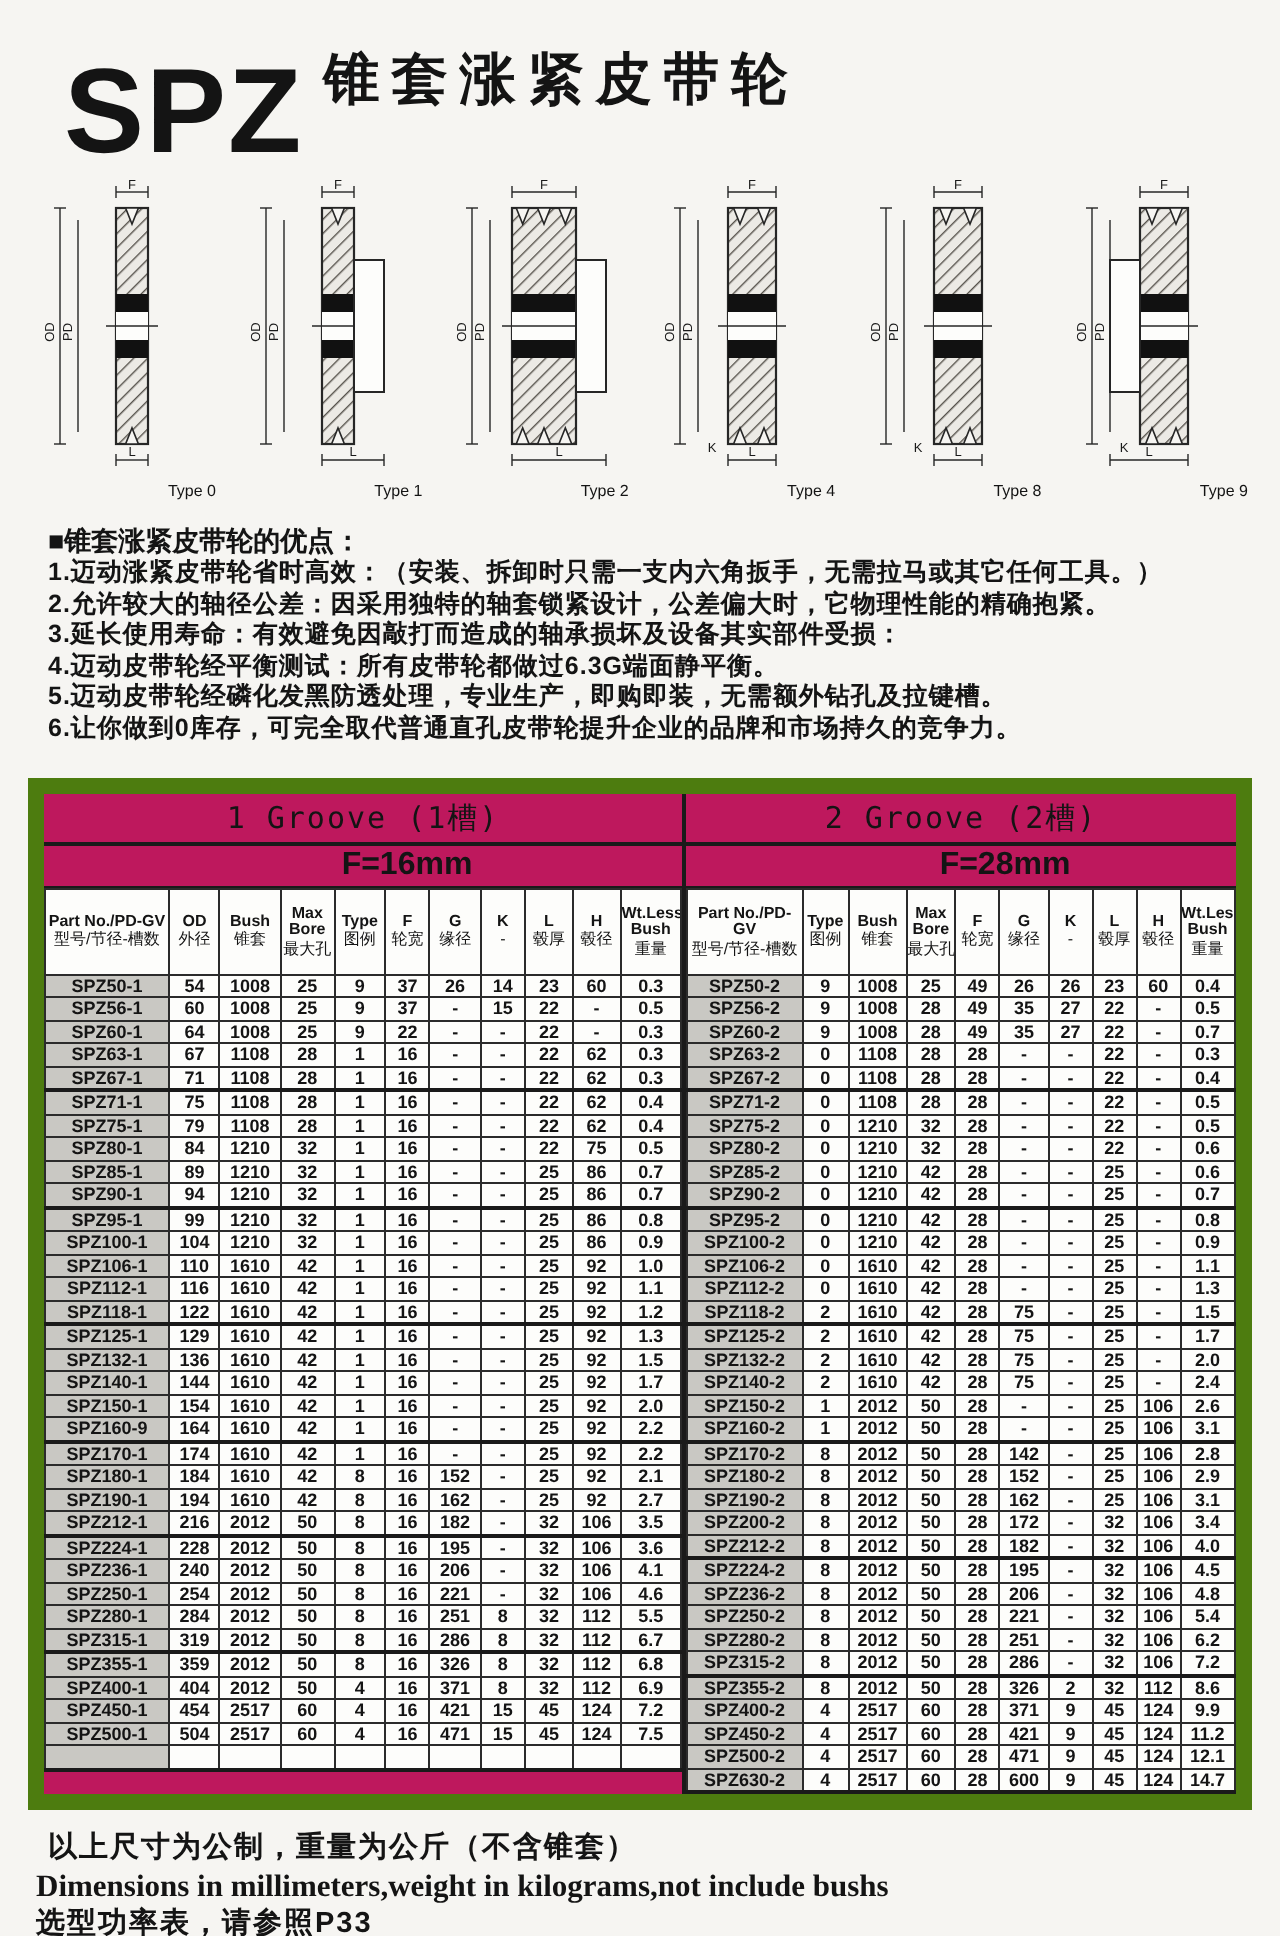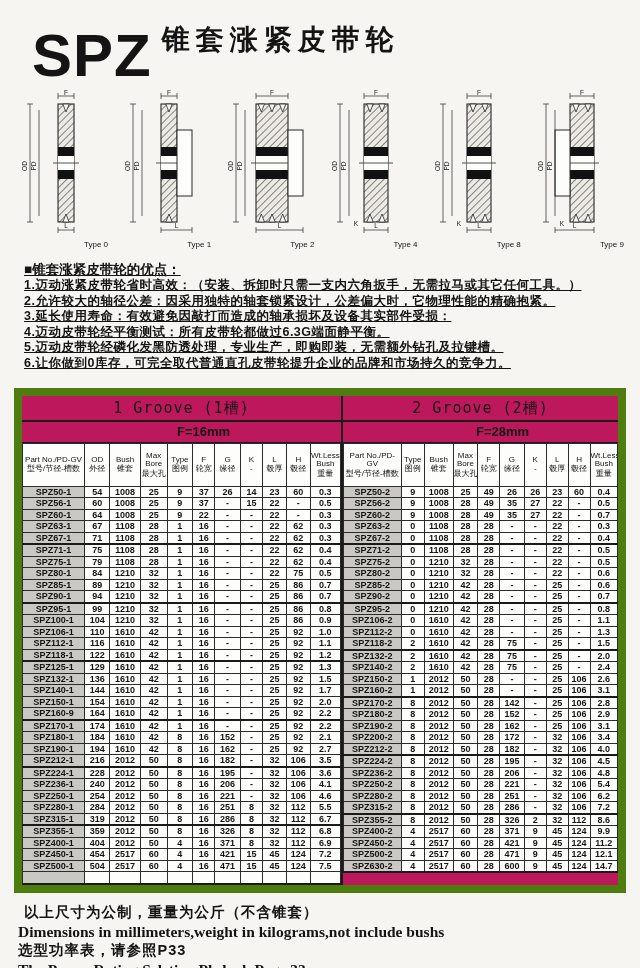--- a/index.html
+++ b/index.html
@@ -13,35 +13,35 @@
   .header{display:flex;align-items:flex-start;padding:28px 0 0 32px;}
   .spz{font-size:60px;font-weight:bold;line-height:56px;letter-spacing:1px;}
   .titles{margin-left:10px;margin-top:-4px;}
   .t-en{font-family:"Liberation Serif",serif;font-size:31px;line-height:33px;}
   .t-zh{font-size:28px;font-weight:bold;letter-spacing:6px;line-height:32px;}
   
   .diagrams{display:flex;justify-content:space-between;padding:4px 16px 0 16px;}
   .diagram{text-align:center;}
   .dlabel{font-size:8px;line-height:9px;margin-top:0;text-align:right;}
   
-  .features{padding:12px 0 0 24px;font-weight:bold;text-decoration:underline;}
+  .features{padding:12px 0 0 24px;font-weight:bold;}
   .feat-head{font-size:13.5px;line-height:17px;}
   .feat-item{font-size:12.5px;line-height:15.6px;letter-spacing:0.5px;}
   
   .table-wrap{margin:16px 14px 0 14px;border:8px solid #4d7c0f;display:flex;background:#be185d;}
   .half{min-width:0;}
   .half.left{width:319px;flex:none;border-right:2px solid #1a1a1a;}
   .half.right{flex:1;}
   .band{border-bottom:2px solid #1a1a1a;text-align:center;}
   .title-band{font-family:"DejaVu Sans Mono",monospace;font-size:15px;height:24px;line-height:24px;letter-spacing:1px;}
-  .f-band{font-size:13px;font-weight:bold;height:20px;line-height:20px;border-bottom:1px solid #1a1a1a;padding-left:44px;}
+  .f-band{font-size:16px;font-weight:bold;height:20px;line-height:20px;border-bottom:1px solid #1a1a1a;padding-left:44px;}
   table.spec{border-collapse:collapse;width:100%;table-layout:fixed;}
   .spec th,.spec td{border:1px solid #2b2b2b;text-align:center;padding:0;overflow:hidden;white-space:nowrap;}
   .spec thead th{height:42px;font-weight:bold;vertical-align:middle;background:#fdfdfb;}
-  .spec th .en{font-size:8px;line-height:8.5px;font-weight:normal;white-space:normal;}
+  .spec th .en{font-size:8px;line-height:8.5px;font-weight:bold;white-space:normal;}
   .spec th .zh{font-size:8px;line-height:9px;font-weight:normal;}
   .spec tbody td{height:10.5px;line-height:10.5px;font-size:9px;font-weight:bold;background:#fdfdfb;}
   .spec td.part{background:#c9c8c3;}
   .spec tr.group-end td{border-bottom:2px solid #1a1a1a;}
   
   .footer{padding:10px 0 0 18px;font-weight:bold;}
   .f-zh{font-size:14.5px;line-height:19px;letter-spacing:1px;padding-left:6px;}
   .f-en{font-family:"Liberation Serif",serif;font-size:15.5px;line-height:19px;}
 </style>
 </head>
@@ -956,20 +956,32 @@
             <td>1210</td>
             <td>42</td>
             <td>28</td>
             <td>-</td>
             <td>-</td>
             <td>25</td>
             <td>-</td>
             <td>0.8</td>
           </tr>
           <tr>
+            <td class="part">SPZ100-2</td>
+            <td>0</td>
+            <td>1210</td>
+            <td>42</td>
+            <td>28</td>
+            <td>-</td>
+            <td>-</td>
+            <td>25</td>
+            <td>-</td>
+            <td>0.9</td>
+          </tr>
+          <tr>
             <td class="part">SPZ106-2</td>
             <td>0</td>
             <td>1610</td>
             <td>42</td>
             <td>28</td>
             <td>-</td>
             <td>-</td>
             <td>25</td>
             <td>-</td>
             <td>1.1</td>
@@ -990,20 +1002,32 @@
             <td class="part">SPZ118-2</td>
             <td>2</td>
             <td>1610</td>
             <td>42</td>
             <td>28</td>
             <td>75</td>
             <td>-</td>
             <td>25</td>
             <td>-</td>
             <td>1.5</td>
+          </tr>
+          <tr>
+            <td class="part">SPZ125-2</td>
+            <td>2</td>
+            <td>1610</td>
+            <td>42</td>
+            <td>28</td>
+            <td>75</td>
+            <td>-</td>
+            <td>25</td>
+            <td>-</td>
+            <td>1.7</td>
           </tr>
           <tr>
             <td class="part">SPZ132-2</td>
             <td>2</td>
             <td>1610</td>
             <td>42</td>
             <td>28</td>
             <td>75</td>
             <td>-</td>
             <td>25</td>

